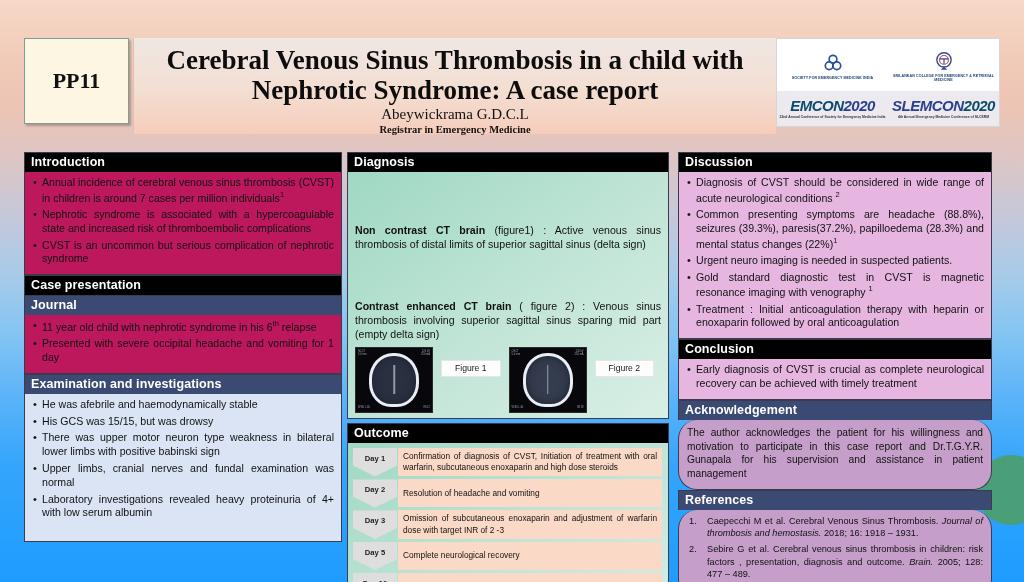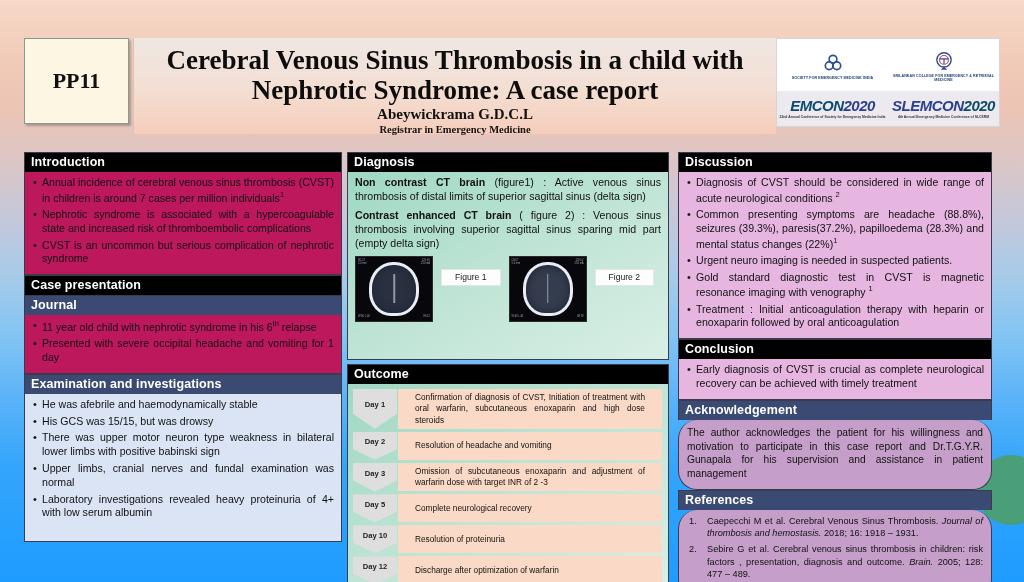--- a/index.html
+++ b/index.html
@@ -58,21 +58,21 @@
     font-family: "Liberation Serif", serif;
     font-weight: bold;
     font-size: 27px;
     line-height: 1.12;
     color: #0d0d0d;
     text-align: center;
     max-width: 610px;
   }
   .ttl-author {
     font-family: "Liberation Serif", serif;
-    font-weight: bold;
+    font-weight: normal;
     font-size: 15px;
     color: #111;
     margin-top: 1px;
   }
   .ttl-role {
     font-family: "Liberation Serif", serif;
     font-weight: bold;
     font-size: 10.5px;
     color: #111;
     margin-top: 1px;
@@ -154,21 +154,21 @@
   ul.b > li::before {
     content: "\2022";
     position: absolute; left: 1px; top: -1px;
     font-size: 11px;
   }
   sup { font-size: 7.5px; vertical-align: super; }
 
   .hdr-wrap { border: 1px solid #3b3b4d; border-bottom: none; }
 
   
-  .dx-p { margin-bottom: 5px; text-align: justify; font-size: 10.6px; line-height:1.32;}
+  .dx-p { margin-bottom: 5px; text-align: justify; font-size: 10.6px; line-height:1.32;margin-top:48px;}
   .dx-p b { font-weight: bold; }
 
   .ct-row { display: flex; align-items: flex-start; gap: 0px; margin-top: 2px; }
   .ct-img {
     width: 78px; height: 66px;
     background: #07070c;
     border: 1px solid #2a2a2a;
     position: relative;
     overflow: hidden;
     flex: 0 0 auto;
@@ -223,21 +223,21 @@
     font-size: 7.6px; font-weight: bold; color: #222;
     padding-bottom: 7px;
     min-height: 28px;
   }
   .tl-txt {
     flex: 1 1 auto;
     background: #fbd9c7;
     font-size: 8.3px;
     line-height: 1.36;
     color: #111;
-    padding: 3px 17px;
+    padding: 3px 5px;
     text-align: justify;
     display: flex; align-items: center;
     margin-left: 1px;
   }
   .tl-h1 { min-height: 28px; }
 
   
   .ack { font-size: 10.2px; line-height: 1.35; text-align: justify; color:#111; padding: 6px 8px 8px; }
   .ref-list { list-style: none; counter-reset: r; font-size: 9.2px; line-height: 1.33; color:#111; padding: 5px 8px 8px 4px;}
   .ref-list li {

